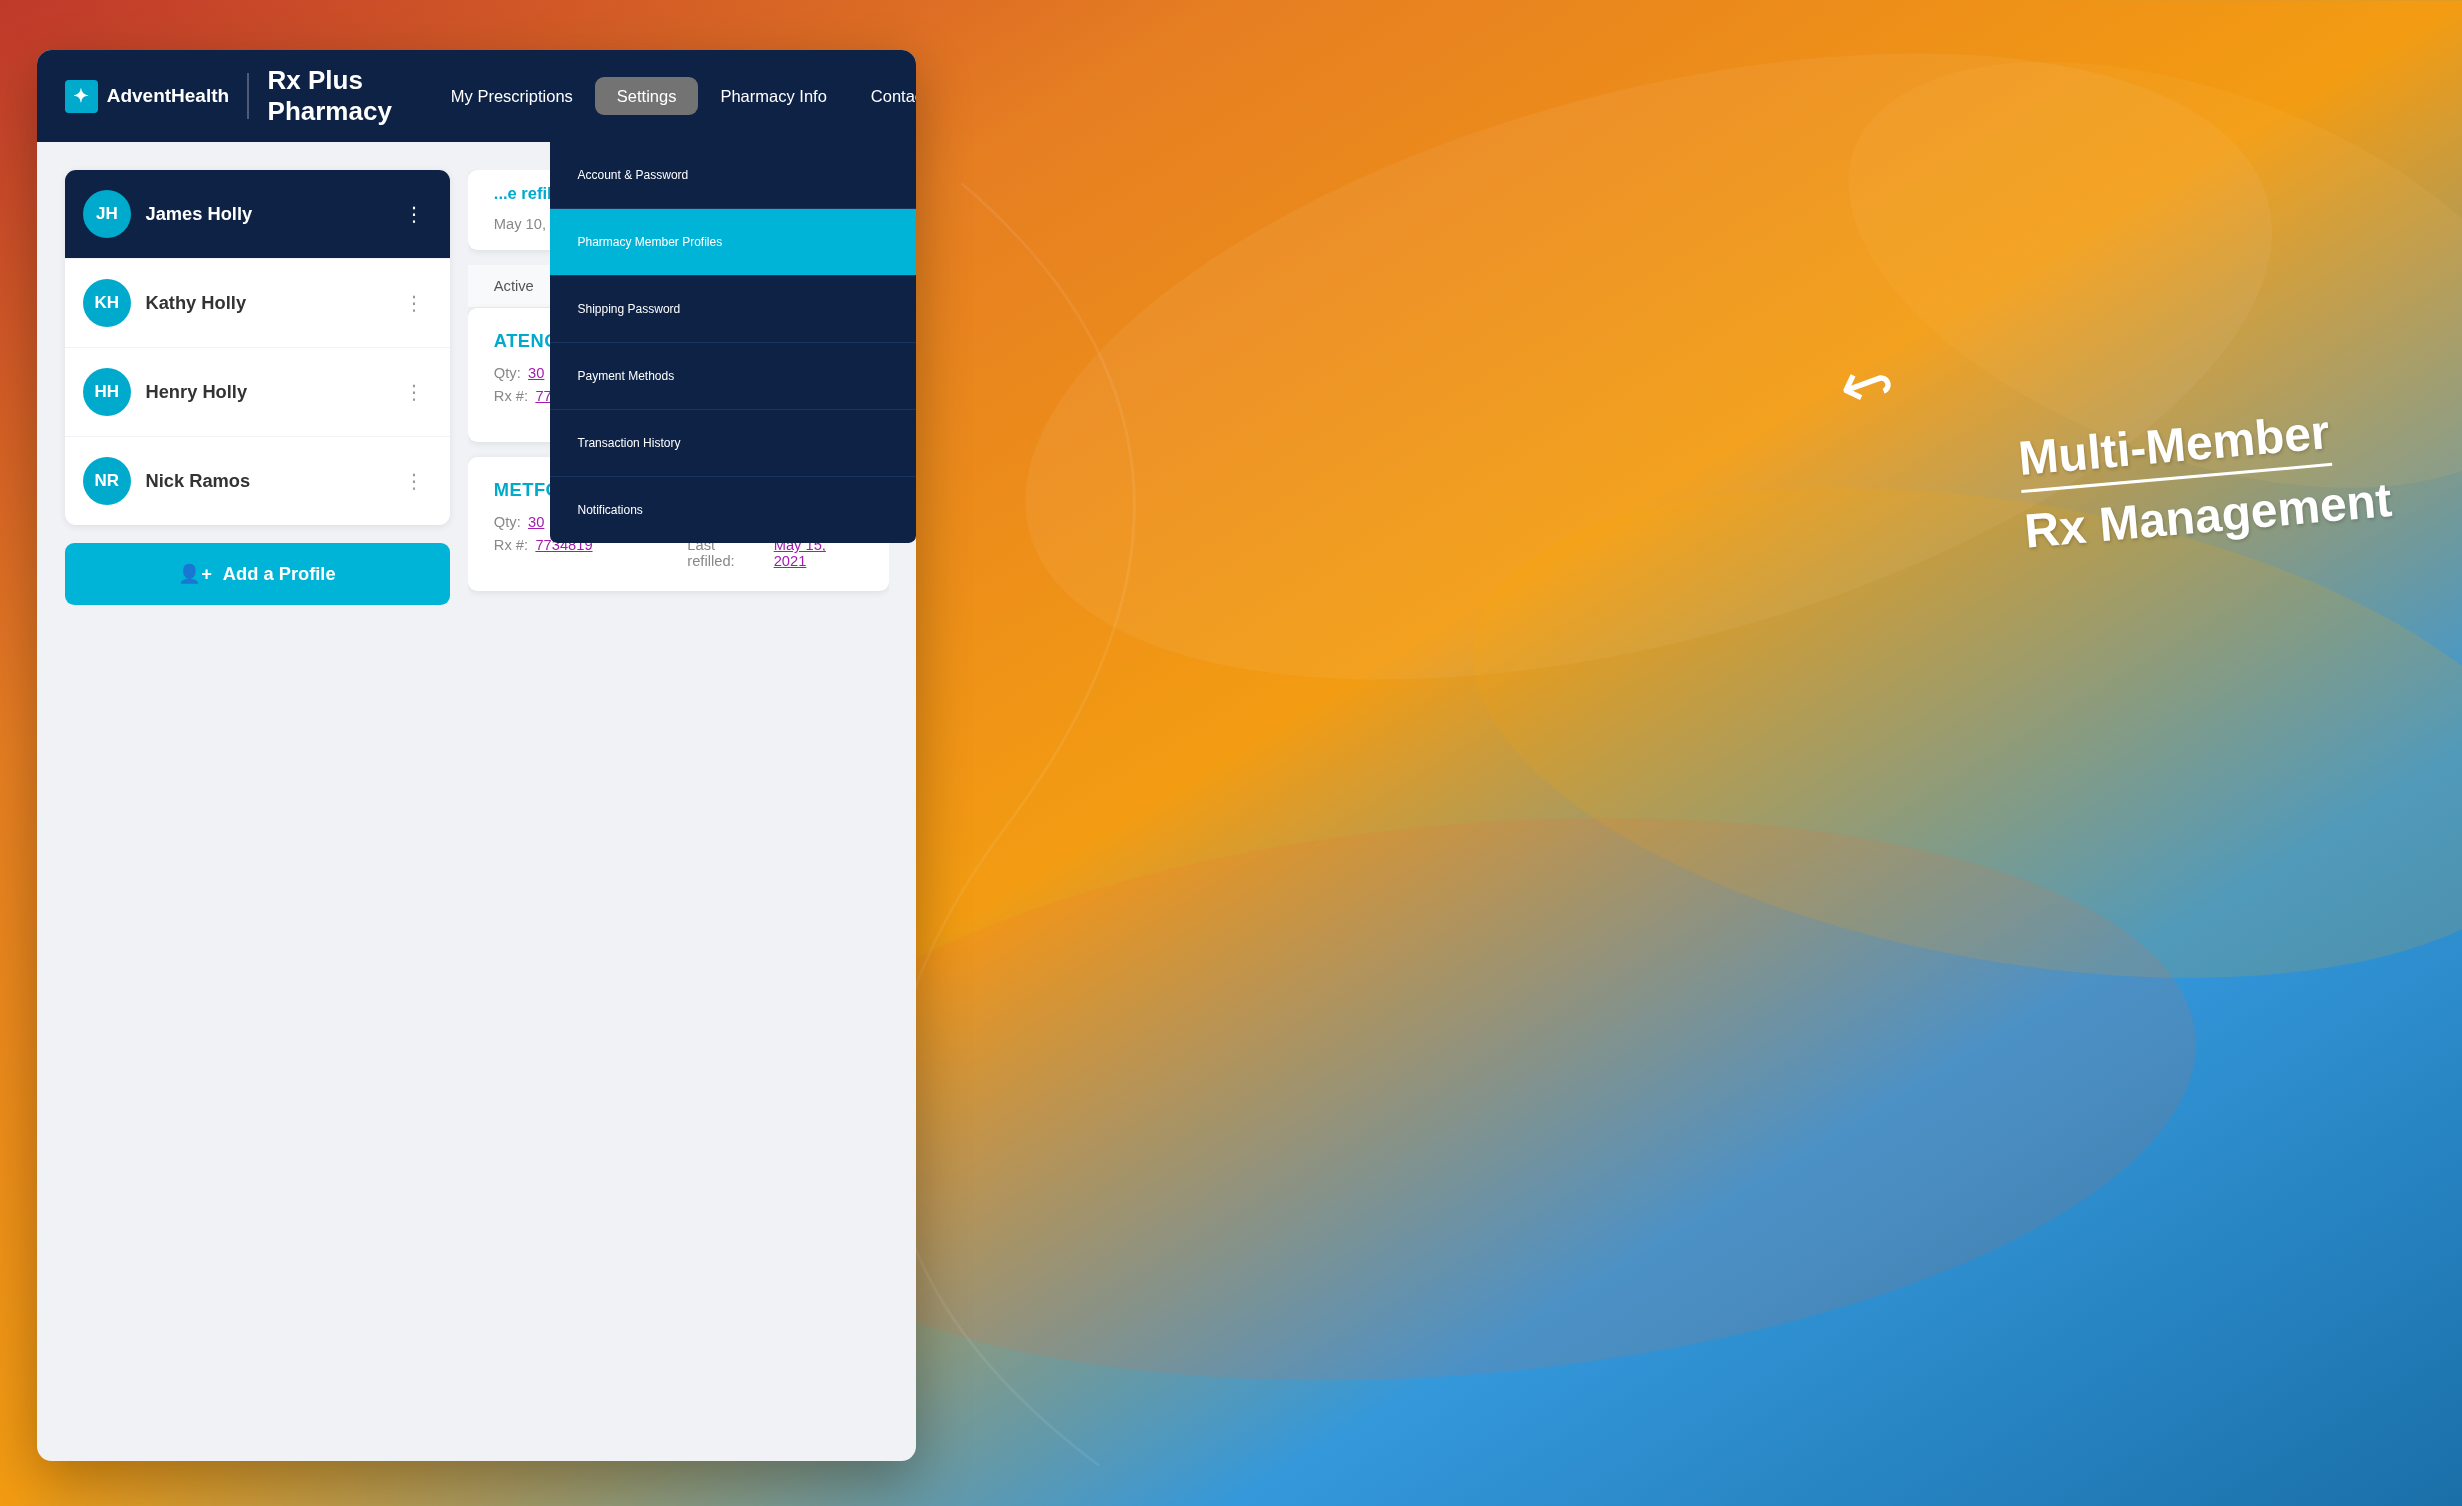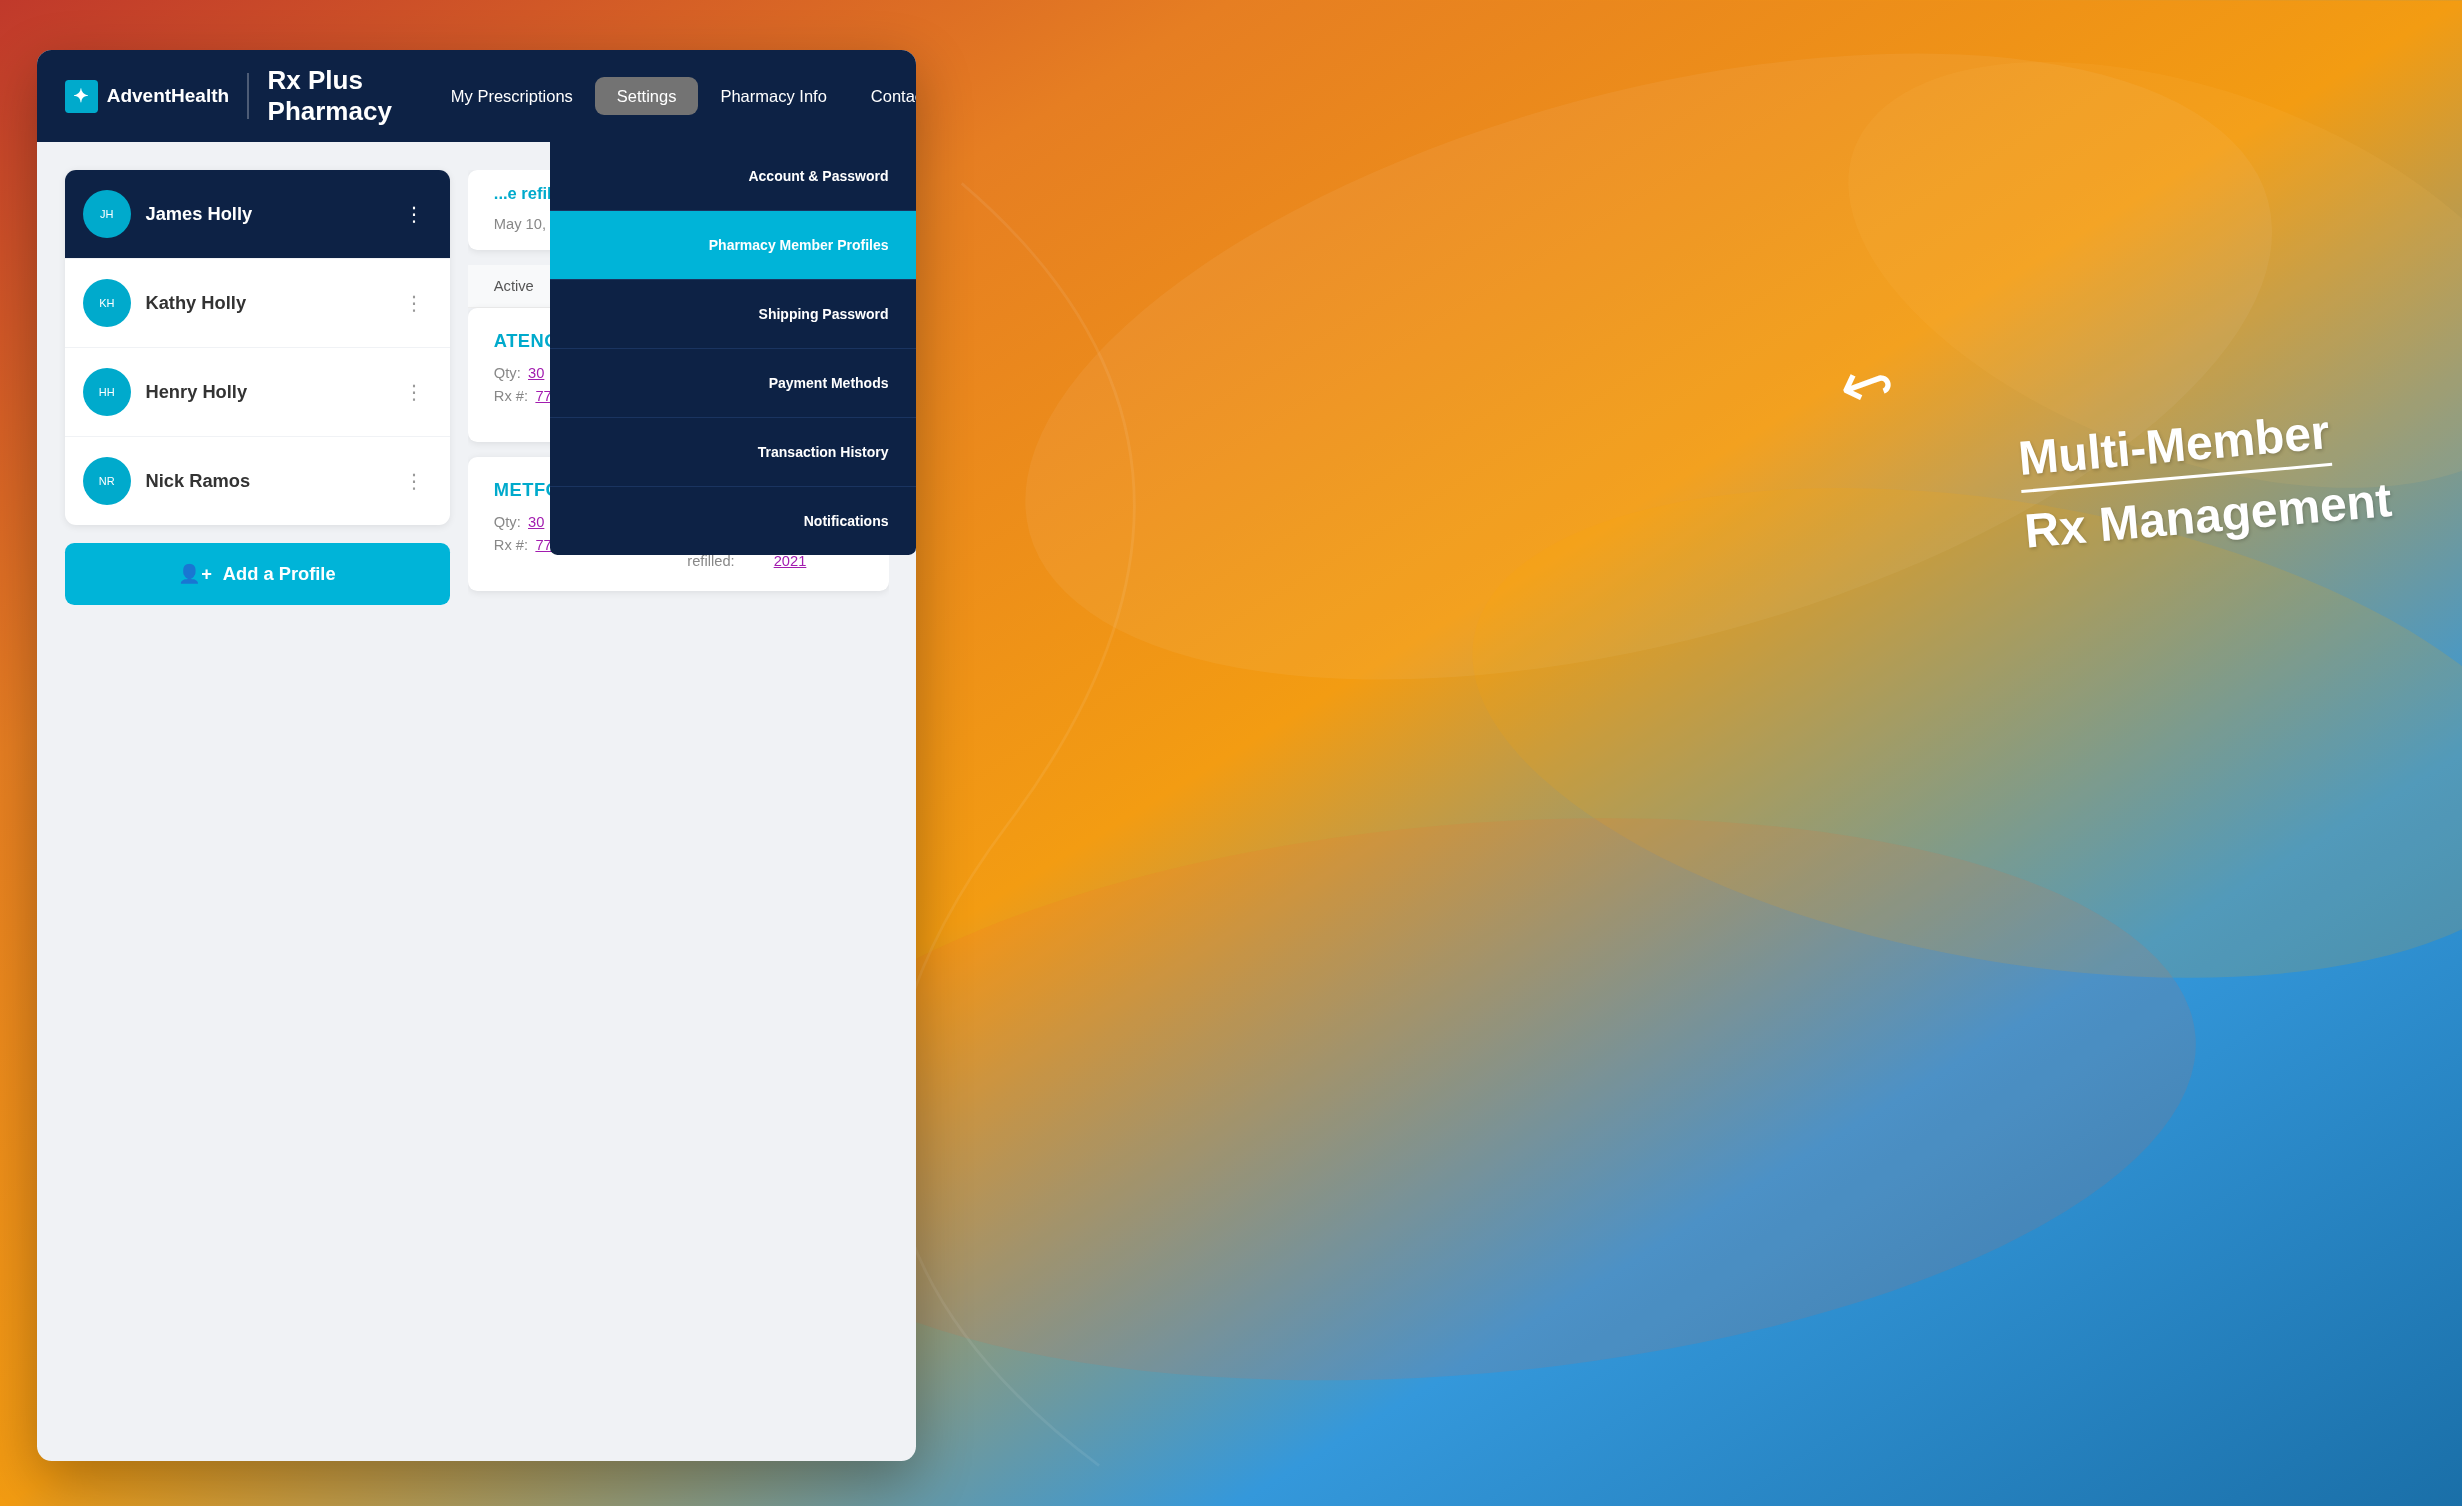--- a/index.html
+++ b/index.html
@@ -121,25 +121,25 @@
       width: 366px;
       background: #0d2245;
       z-index: 100;
       border-radius: 0 0 7.3px 7.3px;
       overflow: hidden;
     }
 
     .dropdown-item {
       padding: 26px 27.5px;
       color: white;
-      font-size: 14px;
-      font-weight: 700;
+      font-size: 12px;
+      font-weight: 400;
       cursor: pointer;
       border-bottom: 0.9px solid #1a3460;
-      text-align: right;
+      text-align: left;
     }
 
     .dropdown-item.active {
       background: #00b4d8;
     }
 
     .dropdown-item:last-child {
       border-bottom: none;
     }
 
@@ -186,22 +186,22 @@
       color: white;
     }
 
     .avatar {
       width: 48px;
       height: 48px;
       border-radius: 50%;
       display: flex;
       align-items: center;
       justify-content: center;
-      font-size: 11px;
-      font-weight: normal;
+      font-size: 17px;
+      font-weight: bold;
       color: white;
       flex-shrink: 0;
     }
 
     .avatar-jh { background: #0d2245; }
     .avatar-kh { background: #00aacc; }
     .avatar-hh { background: #00aacc; }
     .avatar-nr { background: #00aacc; }
 
     .profile-item.selected .avatar-jh {

